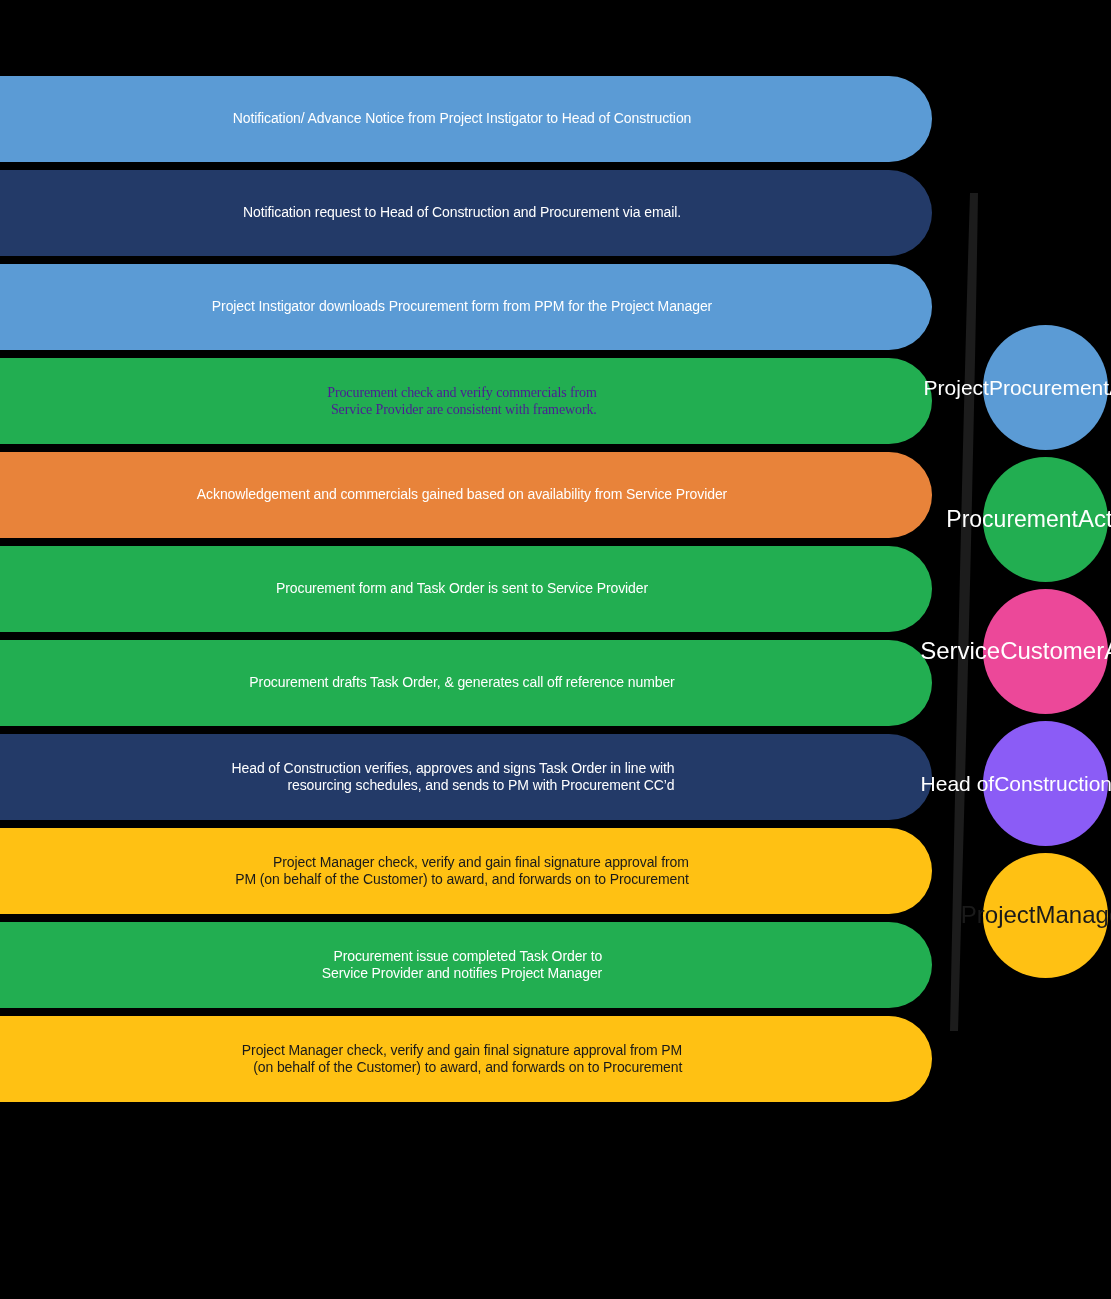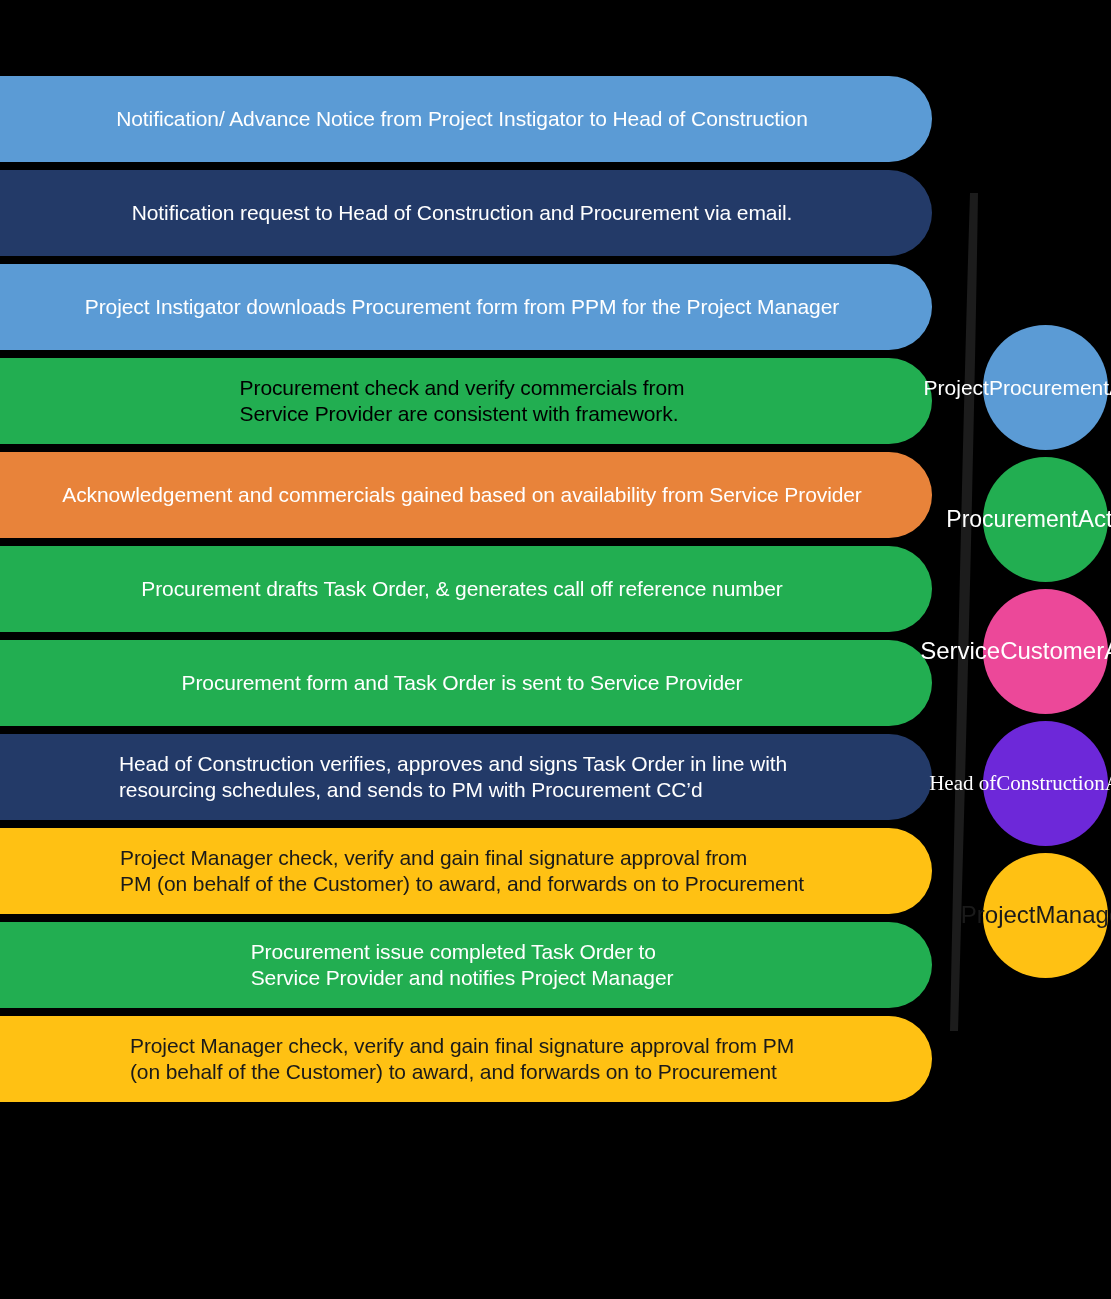--- a/index.html
+++ b/index.html
@@ -19,23 +19,23 @@
     height:86px;
     margin-bottom:8px;
     border-radius:0 46px 46px 0;
     display:flex;align-items:center;justify-content:center;
     box-sizing:border-box;
     padding:2px 34px 2px 26px;
   }
 
   .step-text{
     display:block;
-    text-align:left;
+    text-align:right;
     line-height:1.22;
-    font-size:21px;
+    font-size:14px;
     font-weight:400;
     letter-spacing:-0.1px;
     white-space:pre-line;
   }
 
   
 
   
   #divider{
     position:absolute;
@@ -68,31 +68,31 @@
       <div class="step" style="background: rgb(91, 155, 213);">
         <span class="step-text" style="color: rgb(255, 255, 255);">Notification/ Advance Notice from Project Instigator to Head of Construction</span>
       </div>
       <div class="step" style="background: rgb(35, 58, 104);">
         <span class="step-text" style="color: rgb(255, 255, 255);">Notification request to Head of Construction and Procurement via email.</span>
       </div>
       <div class="step" style="background: rgb(91, 155, 213);">
         <span class="step-text" style="color: rgb(255, 255, 255);">Project Instigator downloads Procurement form from PPM for the Project Manager</span>
       </div>
       <div class="step" style="background: rgb(34, 174, 81);">
-        <span class="step-text" style="color: #000000;">Procurement check and verify commercials from
+        <span class="step-text" style="color: #4c1d95; font-family: Liberation Serif, serif;">Procurement check and verify commercials from
 Service Provider are consistent with framework.</span>
       </div>
       <div class="step" style="background: rgb(232, 131, 58);">
         <span class="step-text" style="color: rgb(255, 255, 255);">Acknowledgement and commercials gained based on availability from Service Provider</span>
       </div>
       <div class="step" style="background: rgb(34, 174, 81);">
-        <span class="step-text" style="color: rgb(255, 255, 255);">Procurement drafts Task Order, &amp; generates call off reference number</span>
+        <span class="step-text" style="color: rgb(255, 255, 255);">Procurement form and Task Order is sent to Service Provider</span>
       </div>
       <div class="step" style="background: rgb(34, 174, 81);">
-        <span class="step-text" style="color: rgb(255, 255, 255);">Procurement form and Task Order is sent to Service Provider</span>
+        <span class="step-text" style="color: rgb(255, 255, 255);">Procurement drafts Task Order, &amp; generates call off reference number</span>
       </div>
       <div class="step" style="background: rgb(35, 58, 104); padding-left: 8px;">
         <span class="step-text" style="color: rgb(255, 255, 255);">Head of Construction verifies, approves and signs Task Order in line with
 resourcing schedules, and sends to PM with Procurement CC’d</span>
       </div>
       <div class="step" style="background: rgb(255, 193, 19);">
         <span class="step-text" style="color: rgb(26, 26, 26);">Project Manager check, verify and gain final signature approval from
 PM (on behalf of the Customer) to award, and forwards on to Procurement</span>
       </div>
       <div class="step" style="background: rgb(34, 174, 81);">
@@ -119,21 +119,21 @@
       </div>
       <div class="legend-item" style="background: rgb(34, 174, 81); color: rgb(255, 255, 255);">
         <span class="legend-line l-sm">Procurement</span>
         <span class="legend-line l-lg">Action</span>
       </div>
       <div class="legend-item" style="background: #ec4899; color: rgb(255, 255, 255);">
         <span class="legend-line l-lg">Service</span>
         <span class="legend-line l-lg">Customer</span>
         <span class="legend-line l-lg">Action</span>
       </div>
-      <div class="legend-item" style="background: #6d28d9; color: rgb(255, 255, 255); font-family: Liberation Serif, serif;">
+      <div class="legend-item" style="background: #8b5cf6; color: rgb(255, 255, 255);">
         <span class="legend-line l-md">Head of</span>
         <span class="legend-line l-md">Construction</span>
         <span class="legend-line l-md">Action</span>
       </div>
       <div class="legend-item" style="background: rgb(255, 193, 19); color: rgb(26, 26, 26);">
         <span class="legend-line l-lg">Project</span>
         <span class="legend-line l-lg">Manager</span>
       </div>
     </div>
 

